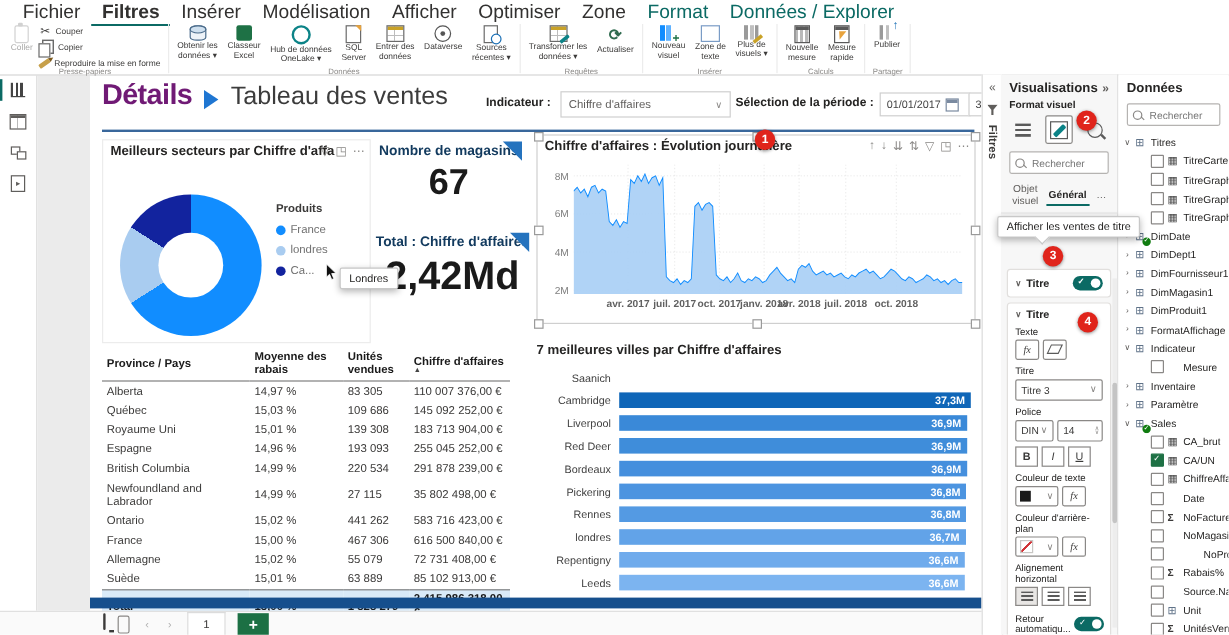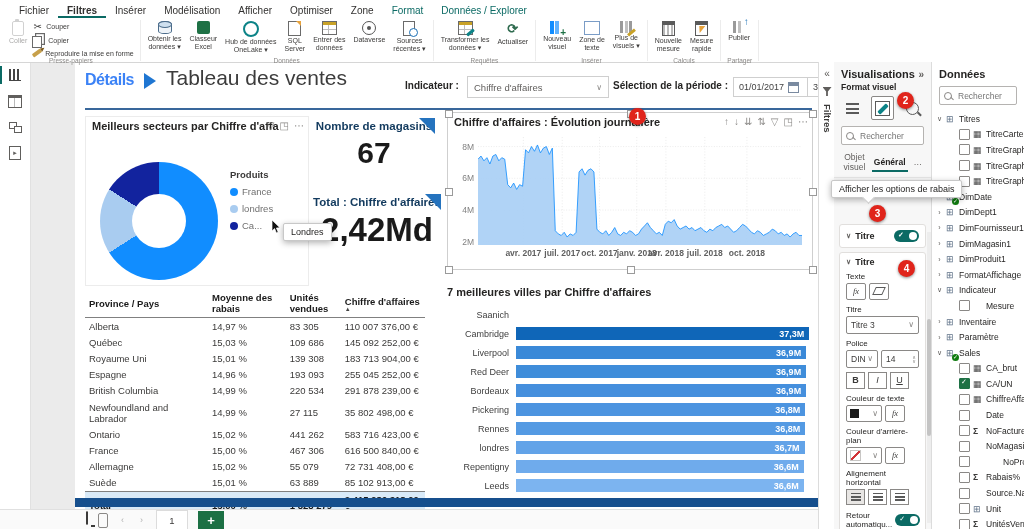--- a/index.html
+++ b/index.html
@@ -2,21 +2,21 @@
 <html><head>
 <meta charset="utf-8">
 <style>
   html,body{margin:0;padding:0}
   body{width:1024px;height:529px;position:relative;overflow:hidden;background:#fff;
        font-family:"Liberation Sans",sans-serif;font-size:11px;color:#252423;-webkit-font-smoothing:antialiased}
   .abs{position:absolute}
   
   #ribbon{position:absolute;left:0;top:0;width:1024px;height:62px;background:#fff;border-bottom:1px solid #d6d6d6;z-index:5}
   #tabs{display:flex;gap:0;padding:1px 10px 0;height:19px;align-items:center}
-  .tab{padding:2px 9px;font-size:10px;color:#323130;cursor:pointer;white-space:nowrap}
+  .tab{padding:2px 9px;font-size:16px;color:#323130;cursor:pointer;white-space:nowrap}
   .tab.active{font-weight:bold;box-shadow:inset 0 -2px 0 #0b6a64}
   .tab.accent{color:#0b6a64}
   #groups{display:flex;height:41px;padding:0 2px;align-items:stretch}
   .rgroup{display:flex;flex-direction:column;border-right:1px solid #ececec;padding:0 4px}
   .rbuttons{display:flex;flex:1;align-items:center;gap:2px}
   .rgcap{text-align:center;font-size:6.5px;color:#8a8886;padding:0 2px 1px;white-space:nowrap}
   .rlarge{display:flex;flex-direction:column;align-items:center;justify-content:flex-start;font-size:7px;line-height:1.15;
           text-align:center;padding:1px 3px 0;white-space:pre-line;color:#3b3a39;cursor:pointer;height:36px}
   .rlarge .ri{margin-bottom:1px}
   .rstack{display:flex;flex-direction:column;justify-content:center;gap:2px;padding-right:2px}
@@ -65,21 +65,21 @@
   .i-report{width:12px;height:11px;border-bottom:1.4px solid #444;background:linear-gradient(90deg,#444 0 2px,transparent 2px 4px,#444 4px 6px,transparent 6px 8px,#444 8px 10px,transparent 10px)}
   .i-table{width:12px;height:11px;border:1.2px solid #605e5c;background:linear-gradient(#605e5c 0 2.5px,transparent 2.5px),linear-gradient(90deg,transparent 0 5px,#b9b9b9 5px 6px,transparent 6px)}
   .i-model{width:13px;height:11px;position:relative}
   .i-model::before,.i-model::after{content:"";position:absolute;width:6px;height:5px;border:1.2px solid #605e5c;background:#fff}
   .i-model::before{left:0;top:0}.i-model::after{right:0;bottom:0}
   .i-dax{width:10px;height:12px;border:1.2px solid #605e5c;display:flex;align-items:center;justify-content:center;font-size:7px;color:#605e5c}
   
   #canvas{position:absolute;left:31px;top:62px;width:787px;height:447px;background:#ebebeb}
   #page{position:absolute;left:44px;top:0;width:743px;height:447px;background:#fff}
   #pagehead{position:absolute;left:10px;top:4px;right:6px;height:40px}
-  #ptitle1{font-size:16px;font-weight:800;color:#3b82f6;letter-spacing:-.5px}
+  #ptitle1{font-size:24px;font-weight:800;color:#701a75;letter-spacing:-.5px}
   #ptitle2{font-size:21px;font-weight:400;color:#3c3c3c;margin-left:8px}
   .chev{width:0;height:0;border-left:12px solid #1f76d2;border-top:8px solid transparent;border-bottom:8px solid transparent;display:inline-block;margin:0 2px 2px 10px;vertical-align:middle}
   #headrule{position:absolute;left:10px;right:6px;top:46px;height:2px;background:#39679b}
   #footband{position:absolute;left:0;right:0;bottom:2px;height:9px;background:#164f8d}
   .fieldlab{font-weight:bold;font-size:10px;color:#252423}
   .selbox{height:20px;background:#fff;border:1px solid #cfcfcf;display:flex;align-items:center;justify-content:space-between;padding:0 6px;font-size:9.5px;color:#605e5c;cursor:pointer}
   .chevdn{color:#8a8886;font-size:8px}
   .datebox{height:18px;background:#fff;border:1px solid #cfcfcf;display:flex;align-items:center;gap:4px;padding:0 5px;font-size:9px;color:#444;cursor:pointer}
   .cal{width:9px;height:9px;border:1.1px solid #7a8aa0;background:linear-gradient(#7a8aa0 0 2.5px,transparent 2.5px)}
   
@@ -869,13 +869,13 @@
         <span style="overflow: hidden; text-overflow: clip;">UnitésVendues</span>
       </div>
     </div>
 </div>
 
 <div class="badge" style="left:629px;top:108px">1</div>
 <div class="badge" style="left:897px;top:92px">2</div>
 <div class="badge" style="left:869px;top:205px">3</div>
 <div class="badge" style="left:898px;top:260px">4</div>
 
-<div class="tip" id="tip-title" style="left:831px;top:180px">Afficher les options de rabais</div>
+<div class="tip" id="tip-title" style="left:831px;top:180px">Afficher les ventes de titre</div>
 
 </body></html>

